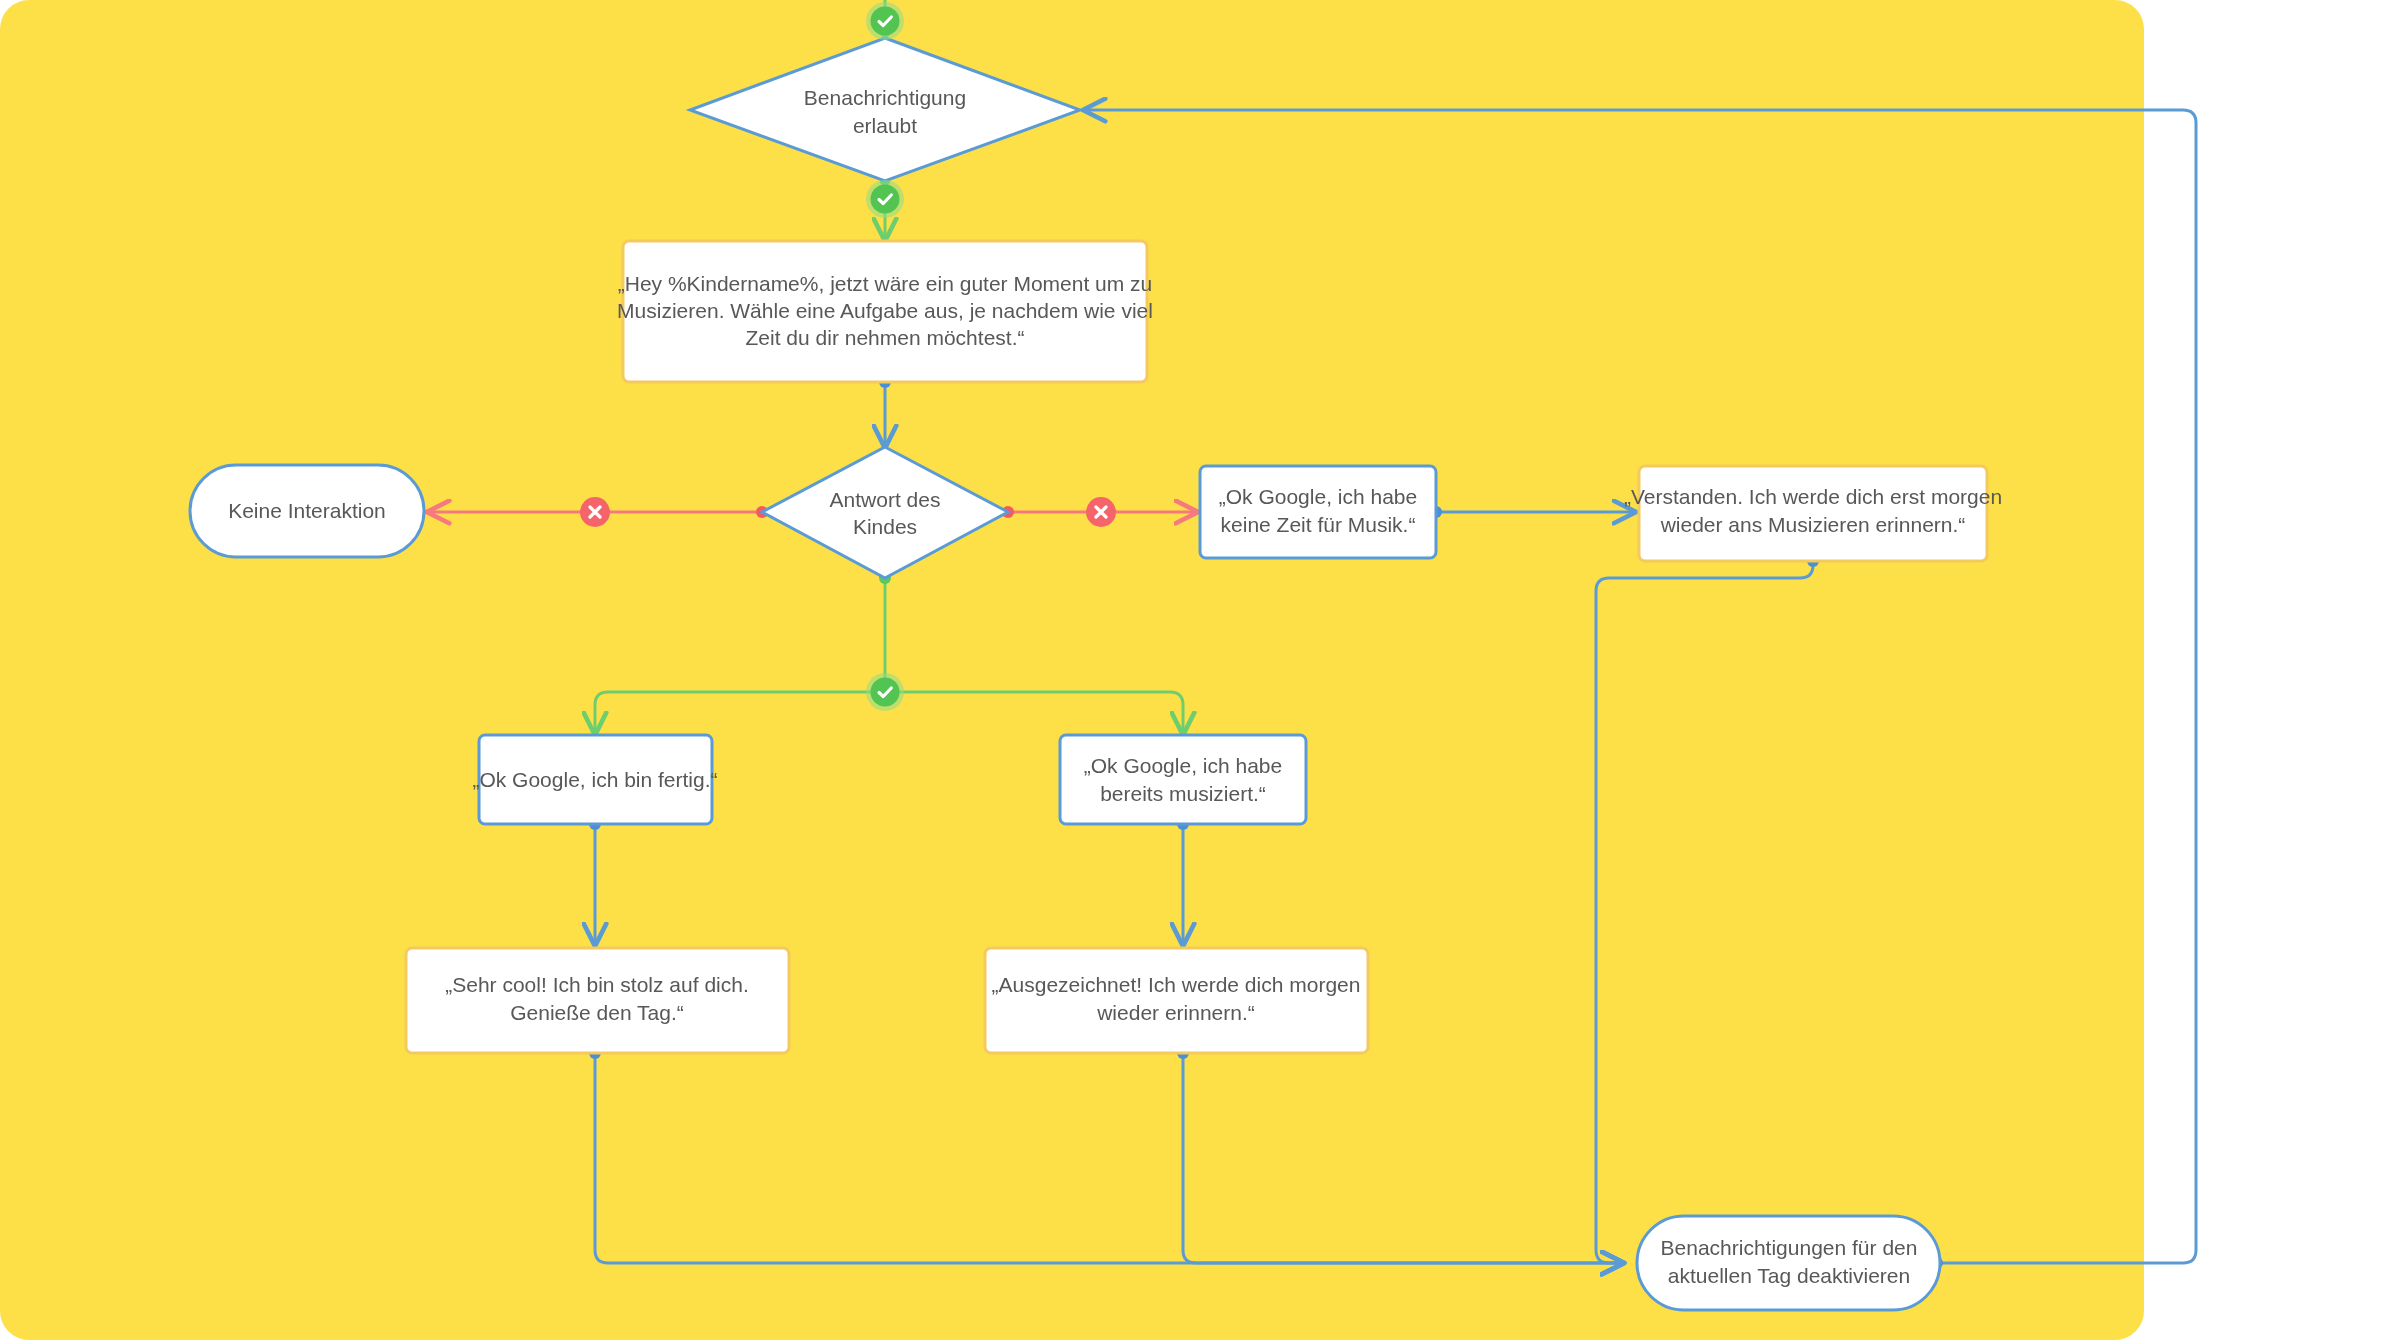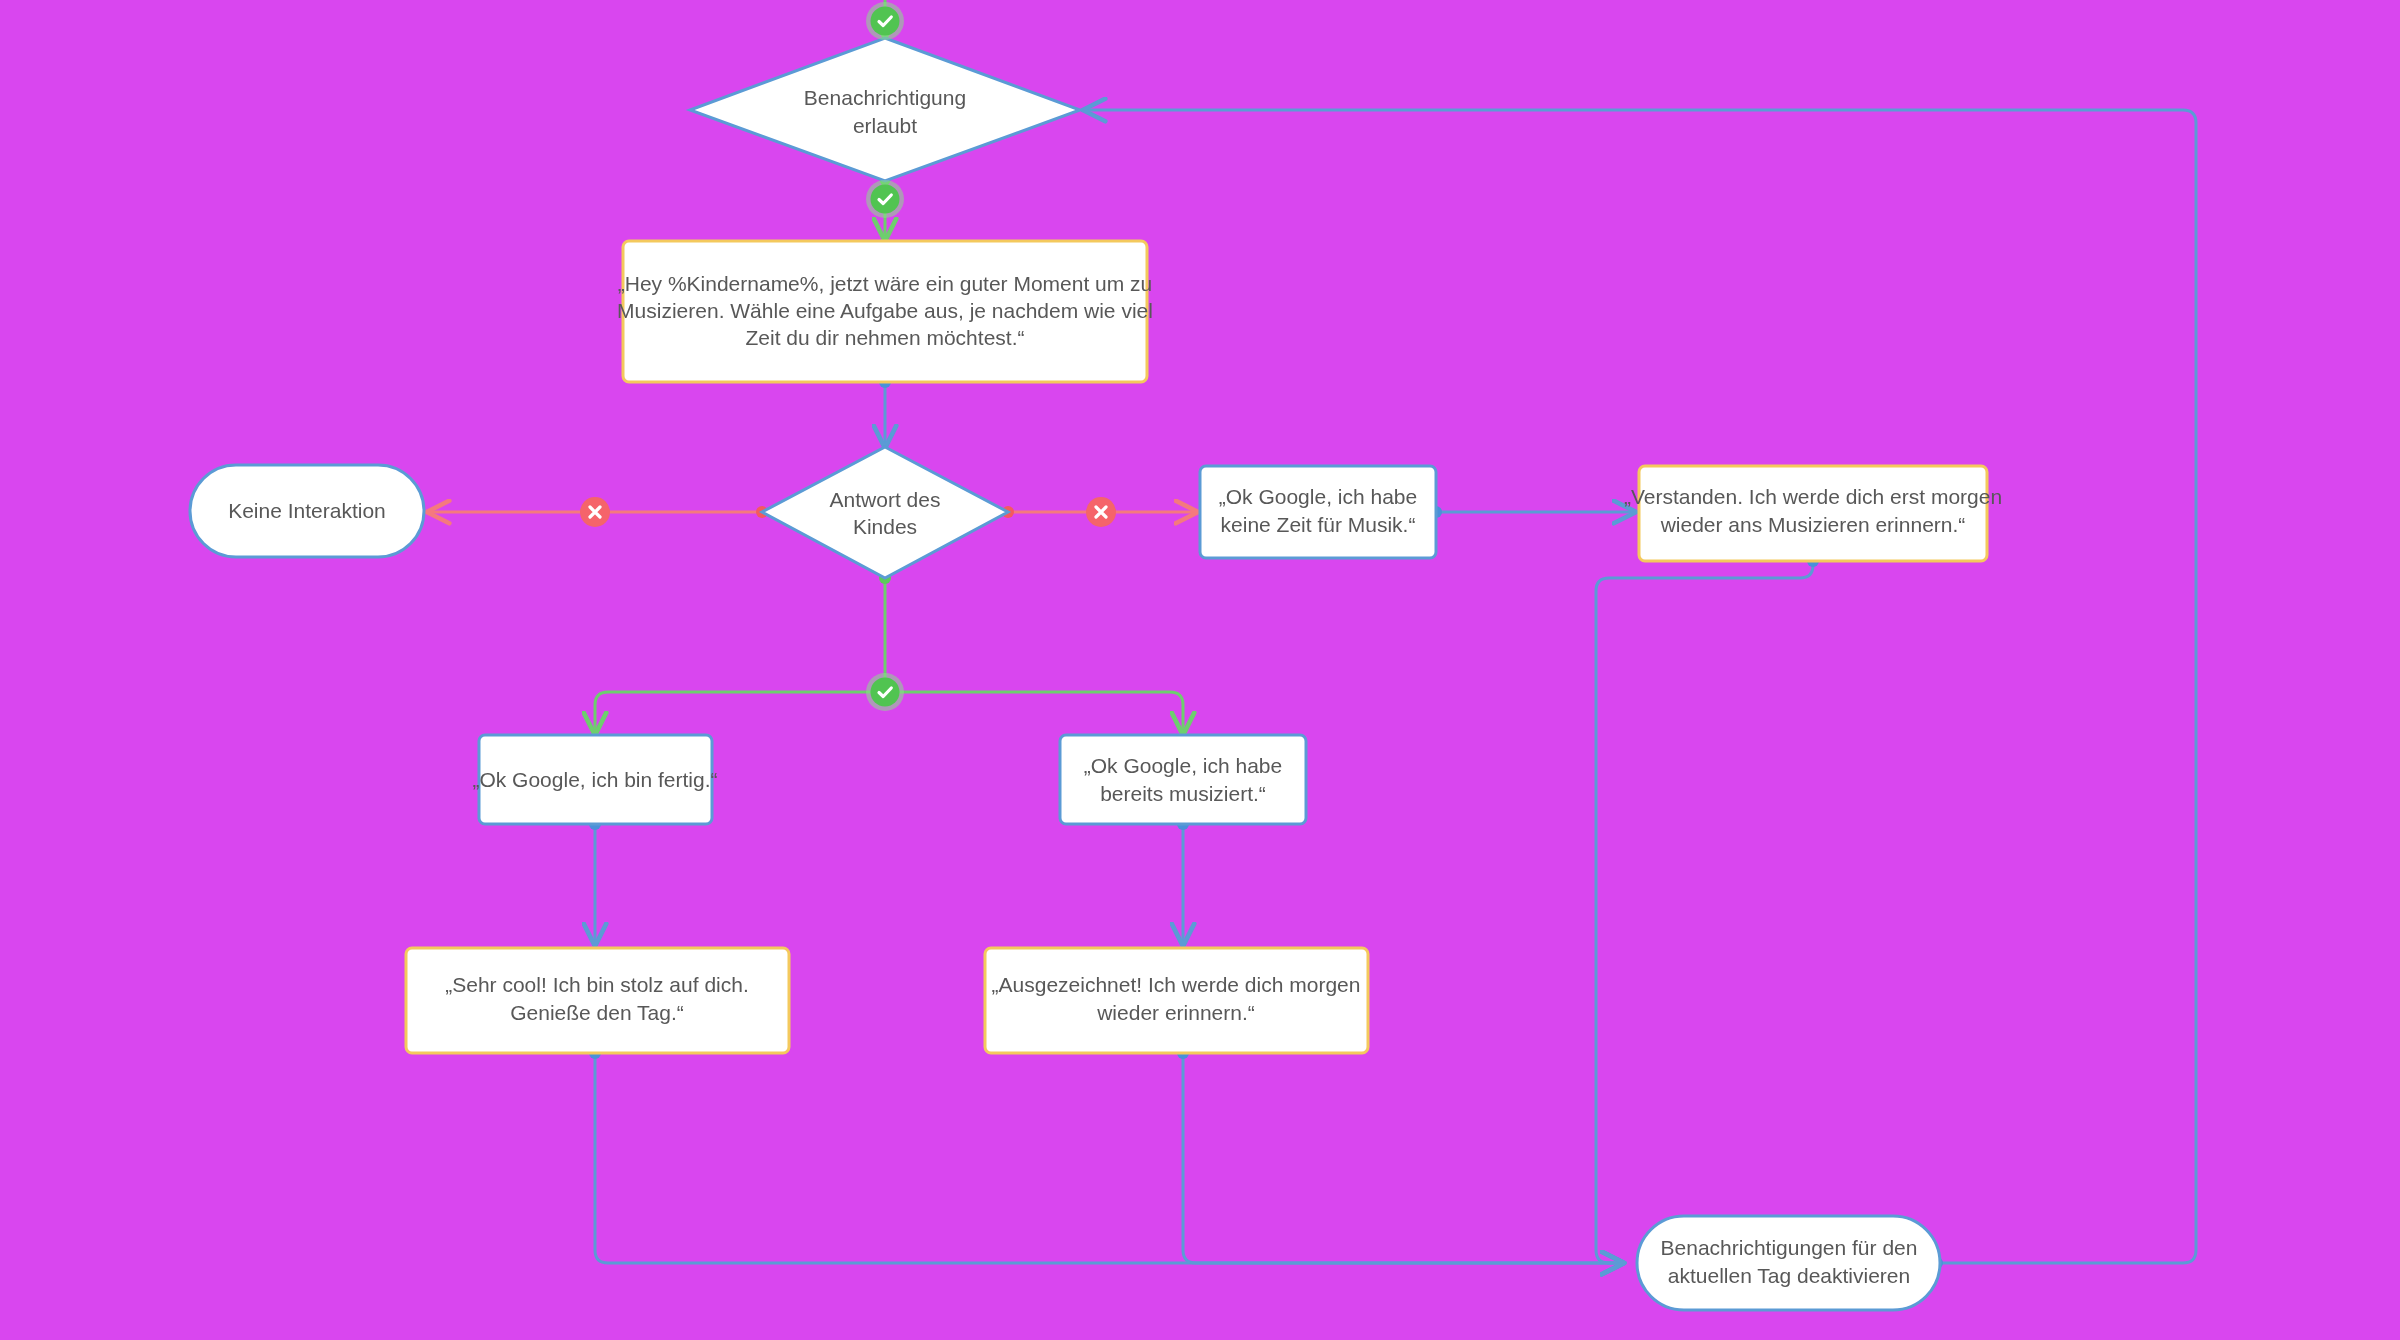--- a/index.html
+++ b/index.html
@@ -8,23 +8,24 @@
     background: #ffffff;
   }
   body {
     width: 2400px;
     height: 1340px;
     font-family: "Liberation Sans", sans-serif;
     overflow: hidden;
   }
   #flow-canvas {
     position: relative;
-    width: 2400px;
+    width: 2144px;
     height: 1340px;
-    background: #d946ef;
+    background: #fde047;
+    border-radius: 29px;
   }
   svg#diagram {
     position: absolute;
     left: 0;
     top: 0;
     width: 2400px;
     height: 1340px;
     display: block;
   }
   .node-shape {

